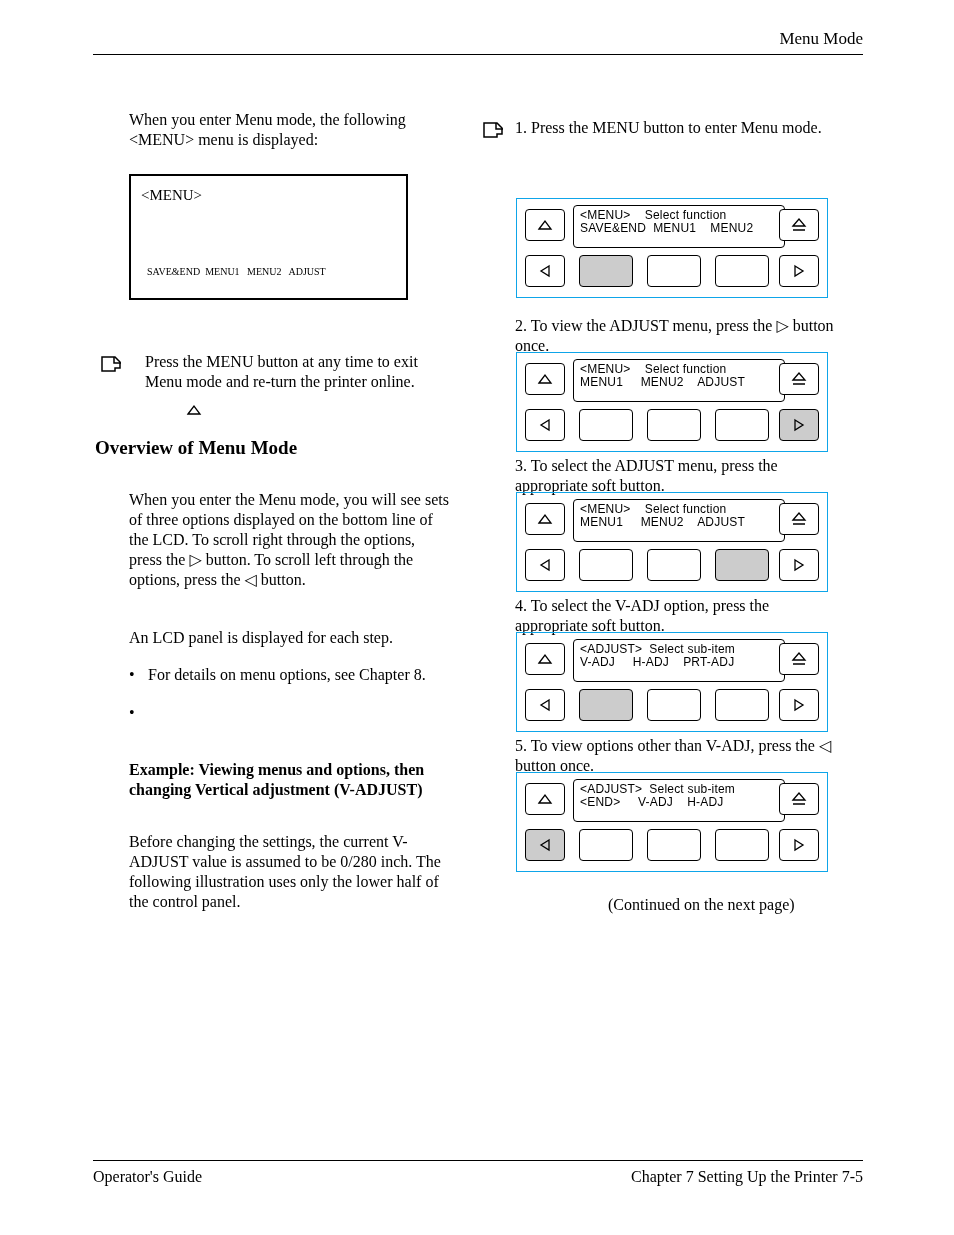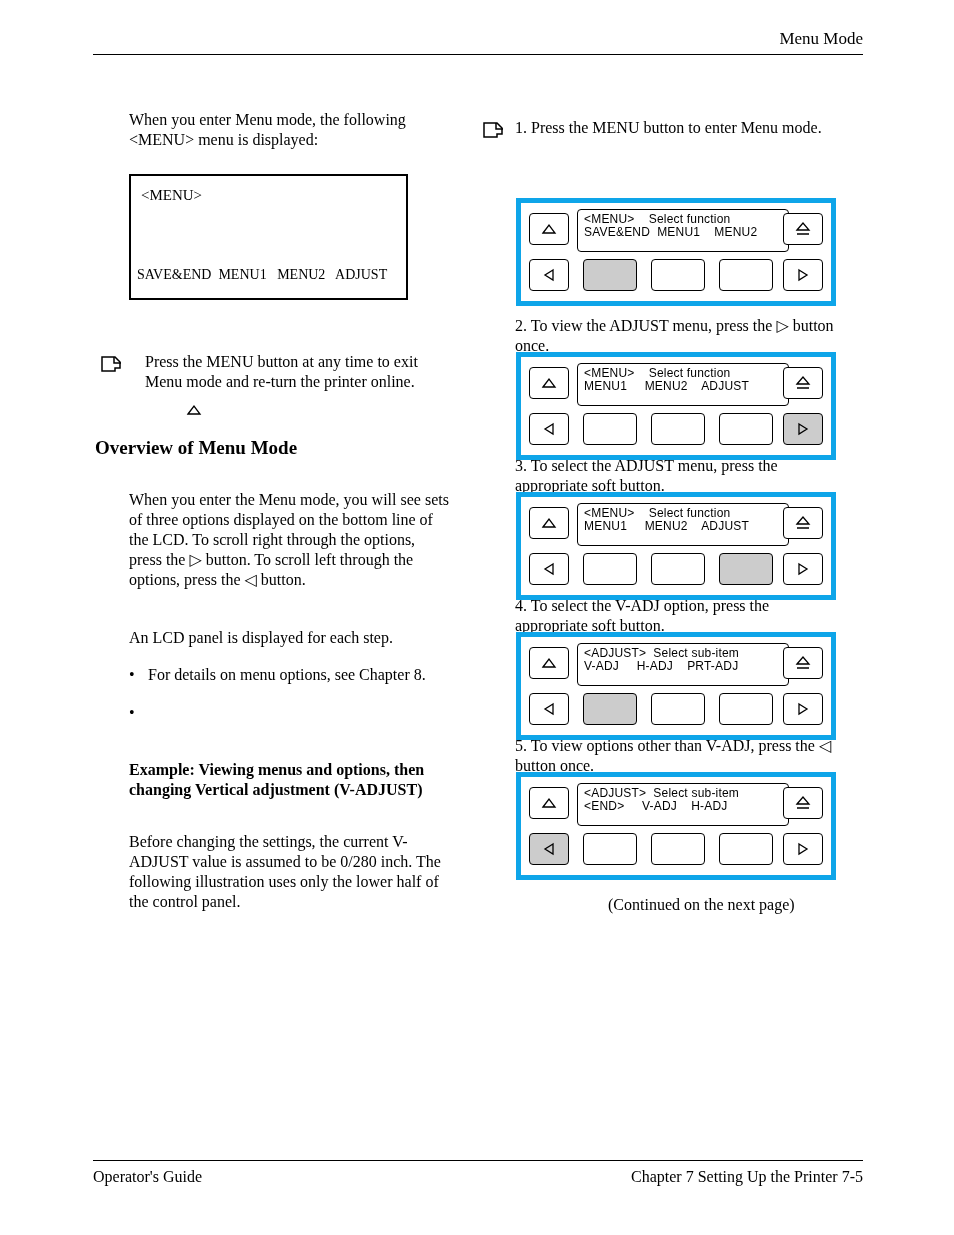--- a/index.html
+++ b/index.html
@@ -6,21 +6,21 @@
 .page{width:954px;height:1235px;position:relative;margin:0 auto}
 .hr{position:absolute;left:93px;right:91px;height:1px;background:#000}
 .txt{position:absolute;line-height:1.25}
 .small{font-size:15px}
 .mid{font-size:16px}
 .big{font-size:17px}
 .bold{font-weight:bold}
 .italic{}
 .box{position:absolute;border:2px solid #000}
 
-.panel{position:absolute;width:310px;height:98px;border:5px solid #0ea5e9}
+.panel{position:absolute;width:310px;height:98px;border:1px solid #0ea5e9}
 .panel .btn{position:absolute;width:38px;height:30px;border:1px solid #000;border-radius:4px;background:#fff}
 .panel .btn.sh{background:#ccc}
 .panel .display{position:absolute;left:56px;top:6px;width:198px;height:38px;border:1px solid #000;border-radius:4px;font-size:12px;font-family:Helvetica,Arial,sans-serif;padding:3px 6px 0 6px;line-height:13px;white-space:pre;letter-spacing:0.2px;overflow:hidden}
 .panel .soft{position:absolute;top:56px;width:52px;height:30px;border:1px solid #000;border-radius:4px;background:#fff}
 .panel .soft.sh{background:#ccc}
 .tri{position:absolute;left:50%;top:50%;transform:translate(-50%,-50%)}
 .tri svg{display:block}
 
 .hand{position:absolute;width:24px;height:20px}
 </style>
@@ -28,21 +28,21 @@
 <body>
 <div class="page">
 
 <div class="hr" style="top:54px"></div>
 <div class="txt italic big" style="right:91px;top:28px;text-align:right">Menu Mode</div>
 
 <div class="txt mid" style="left:129px;top:110px;width:310px">When you enter Menu mode, the following &lt;MENU&gt; menu is displayed:</div>
 
 <div class="box" style="left:129px;top:174px;width:275px;height:122px">
   <div class="txt small" style="left:10px;top:10px">&lt;MENU&gt;</div>
-  <div class="txt small" style="left:6px;top:90px;font-size:14px;white-space:pre">SAVE&amp;END  MENU1   MENU2   ADJUST</div>
+  <div class="txt small" style="left:16px;top:90px;font-size:10px;white-space:pre">SAVE&amp;END  MENU1   MENU2   ADJUST</div>
 </div>
 
 <div class="hand" style="left:100px;top:354px">
   <svg width="24" height="20" viewBox="0 0 24 20">
         <path d="M2 3 h13 l5 5 v6 h-5 v3 h-13 z M2 3 v14" fill="none" stroke="#000" stroke-width="1.5"></path>
         <path d="M14 3 v6 h7" fill="none" stroke="#000" stroke-width="1.5"></path>
       </svg>
 </div>
 <div class="txt mid" style="left:145px;top:352px;width:300px">Press the MENU button at any time to exit Menu mode and <span style="white-space:nowrap">re-</span>turn the printer online.</div>
 <svg style="position:absolute;left:186px;top:404px" width="16" height="12">

